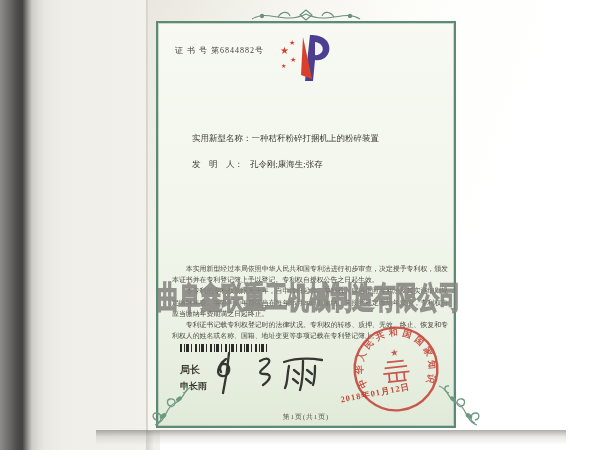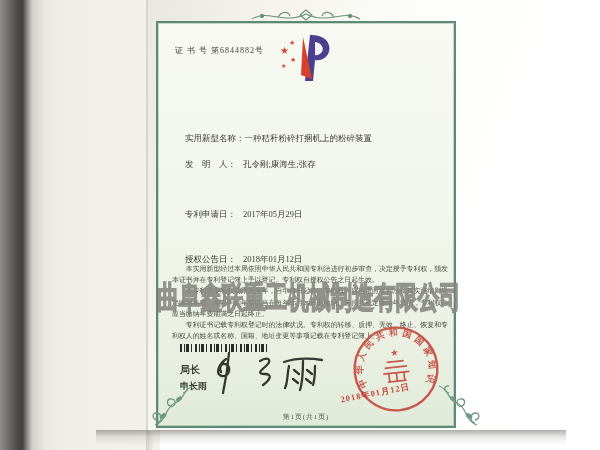--- a/index.html
+++ b/index.html
@@ -39,21 +39,21 @@
   }
   .cert-no {
     position:absolute; left:17px; top:22px; font-size:8px; letter-spacing:1px;
     color:#45433c;
     text-align:center;
   }
   .title {
     position:absolute; left:0; top:64px; width:100%; text-align:center;
     font-size:20px; font-weight:bold; letter-spacing:2px; color:#191914;
   }
-  .field { position:absolute; left:27px; font-size:8.5px; color:#3d3b33; white-space:nowrap; }
+  .field { position:absolute; left:34px; font-size:8.5px; color:#3d3b33; white-space:nowrap; }
   .field .lab { display:inline-block; min-width:58px; }
   .paras {
     position:absolute; left:14px; top:240px; width:276px;
     font-size:6.9px; line-height:1.62; color:#4a483f; text-align:justify;
   }
   .paras p { text-indent:2em; margin:0; }
   .barcode {
     position:absolute; left:22px; top:321px; width:87px; height:8px;
     background:repeating-linear-gradient(90deg,
       #2a2a26 0 2px, transparent 2px 4px, #2a2a26 4px 5px, transparent 5px 6px,
@@ -132,26 +132,20 @@
           <text x="7" y="36" font-size="6">★</text>
         </g>
       </svg>
 
 
       <div class="field" style="top:110px">
         <span class="lab">实用新型名称：</span><span>一种秸秆粉碎打捆机上的粉碎装置</span>
       </div>
       <div class="field" style="top:136px">
         <span class="lab">发　明　人：</span><span>孔令刚;康海生;张存</span>
-      </div>
-      <div class="field" style="top:186px">
-        <span class="lab">专利申请日：</span><span>2017年05月29日</span>
-      </div>
-      <div class="field" style="top:231px">
-        <span class="lab">授权公告日：</span><span>2018年01月12日</span>
       </div>
 
       <div class="paras">
         <p>本实用新型经过本局依照中华人民共和国专利法进行初步审查，决定授予专利权，颁发本证书并在专利登记簿上予以登记。专利权自授权公告之日起生效。</p>
         <p>本专利的专利权期限为十年，自申请日起算。专利权人应当依照专利法及其实施细则规定缴纳年费。本专利的年费应当在每年05月29日前缴纳。未按照规定缴纳年费的，专利权自应当缴纳年费期满之日起终止。</p>
         <p>专利证书记载专利权登记时的法律状况。专利权的转移、质押、无效、终止、恢复和专利权人的姓名或名称、国籍、地址变更等事项记载在专利登记簿上。</p>
       </div>
 
       <div class="barcode"></div>
 

